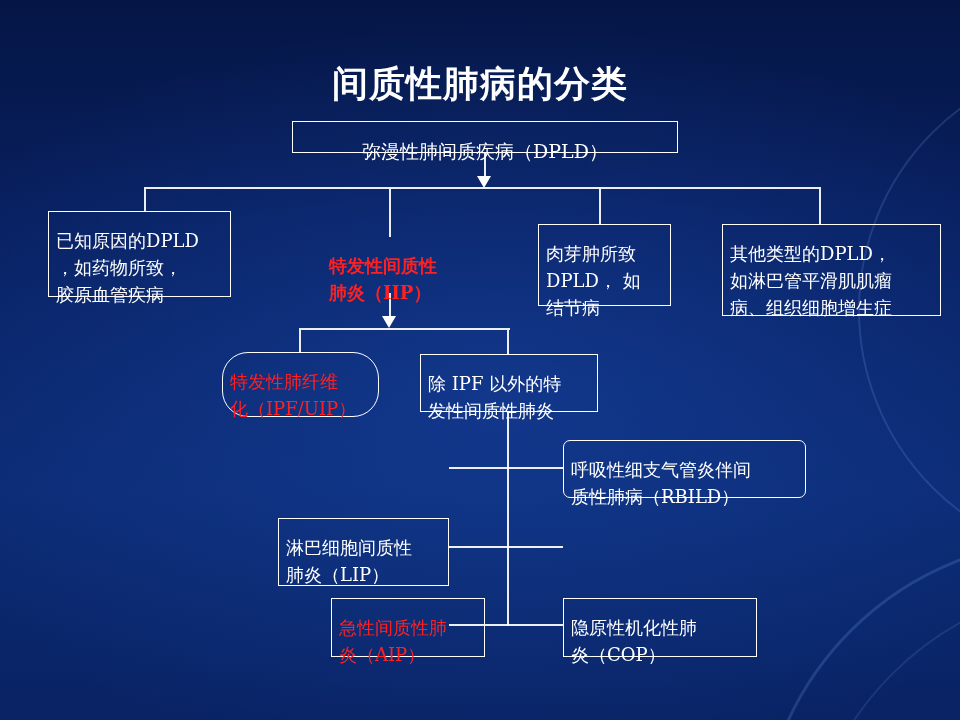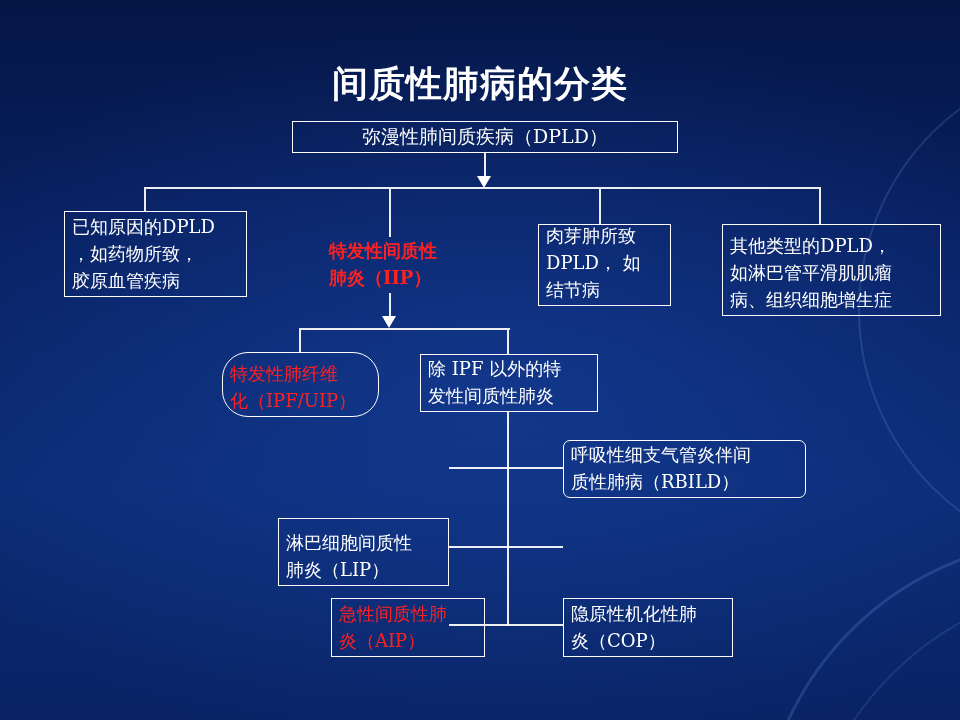--- a/index.html
+++ b/index.html
@@ -46,22 +46,22 @@
     line-height: 42px;
   }
   .node {
     position: absolute;
     box-sizing: border-box;
     border: 1.5px solid #ffffff;
     color: #ffffff;
     font-size: 18px;
     line-height: 1.5;
     display: flex;
-    align-items: flex-end;
-    padding: 2px 7px;
+    align-items: flex-start;
+    padding: 15px 7px;
   }
   .node-text {
     white-space: pre-line;
     display: block;
   }
   .node--center {
     justify-content: center;
     text-align: center;
     font-size: 19px;
   }
@@ -118,21 +118,21 @@
 
   <div class="vline" style="left:507px;top:412px;width:2px;height:214px;"></div>
   <div class="hline" style="left:449px;top:467px;width:114px;height:2px;"></div>
   <div class="hline" style="left:449px;top:546px;width:114px;height:2px;"></div>
   <div class="hline" style="left:449px;top:624px;width:114px;height:2px;"></div>
 
   <div class="node node--center" style="left:292px;top:121px;width:386px;height:32px;">
     <span class="node-text">弥漫性肺间质疾病（DPLD）</span>
   </div>
 
-  <div class="node" style="left:64px;top:211px;width:183px;height:86px;">
+  <div class="node" style="left:48px;top:211px;width:183px;height:86px;">
     <span class="node-text">已知原因的DPLD
 ，如药物所致，
 胶原血管疾病</span>
   </div>
 
   <div class="node" style="left:538px;top:224px;width:133px;height:82px;">
     <span class="node-text">肉芽肿所致
 DPLD， 如
 结节病</span>
   </div>
@@ -168,18 +168,18 @@
     <span class="node-text">淋巴细胞间质性
 肺炎（LIP）</span>
   </div>
 
 
   <div class="node text-red" style="left:295px;top:598px;width:154px;height:59px;margin-left:36px;">
     <span class="node-text">急性间质性肺
 炎（AIP）</span>
   </div>
 
-  <div class="node" style="left:563px;top:598px;width:170px;height:59px;">
+  <div class="node" style="left:563px;top:598px;width:194px;height:59px;">
     <span class="node-text">隐原性机化性肺
 炎（COP）</span>
   </div>
 
 </div>
 
 </body></html>

